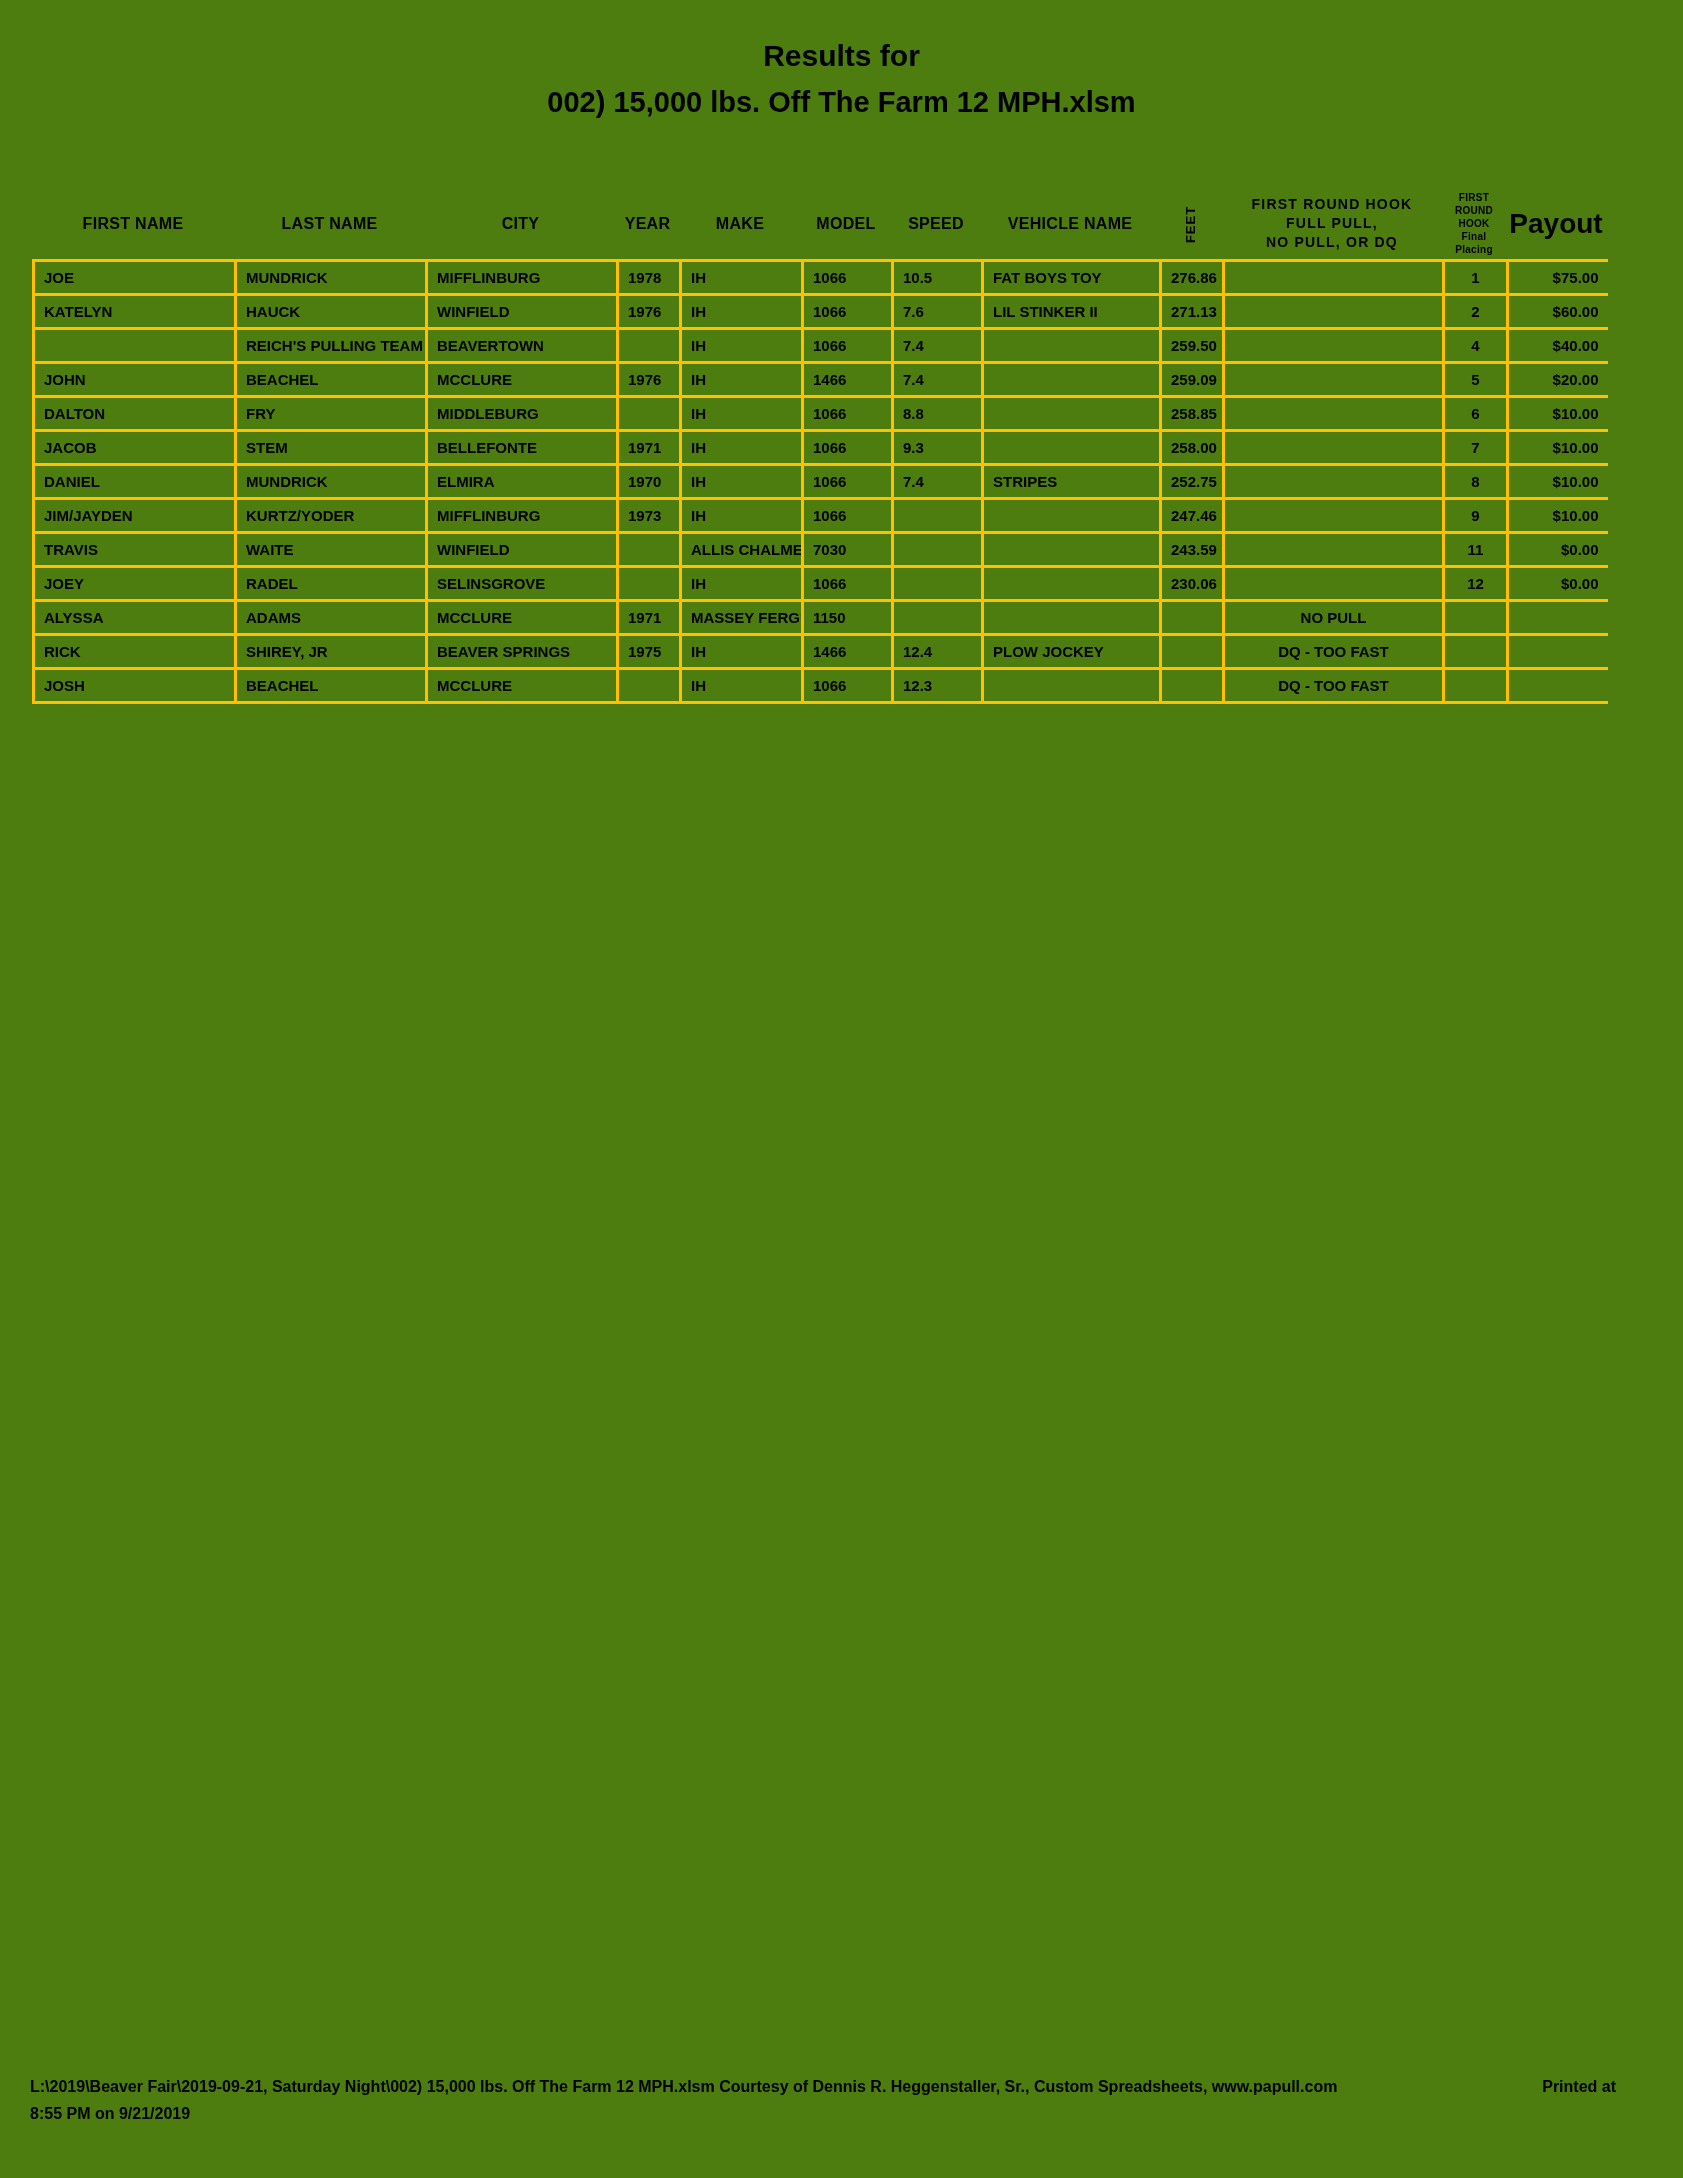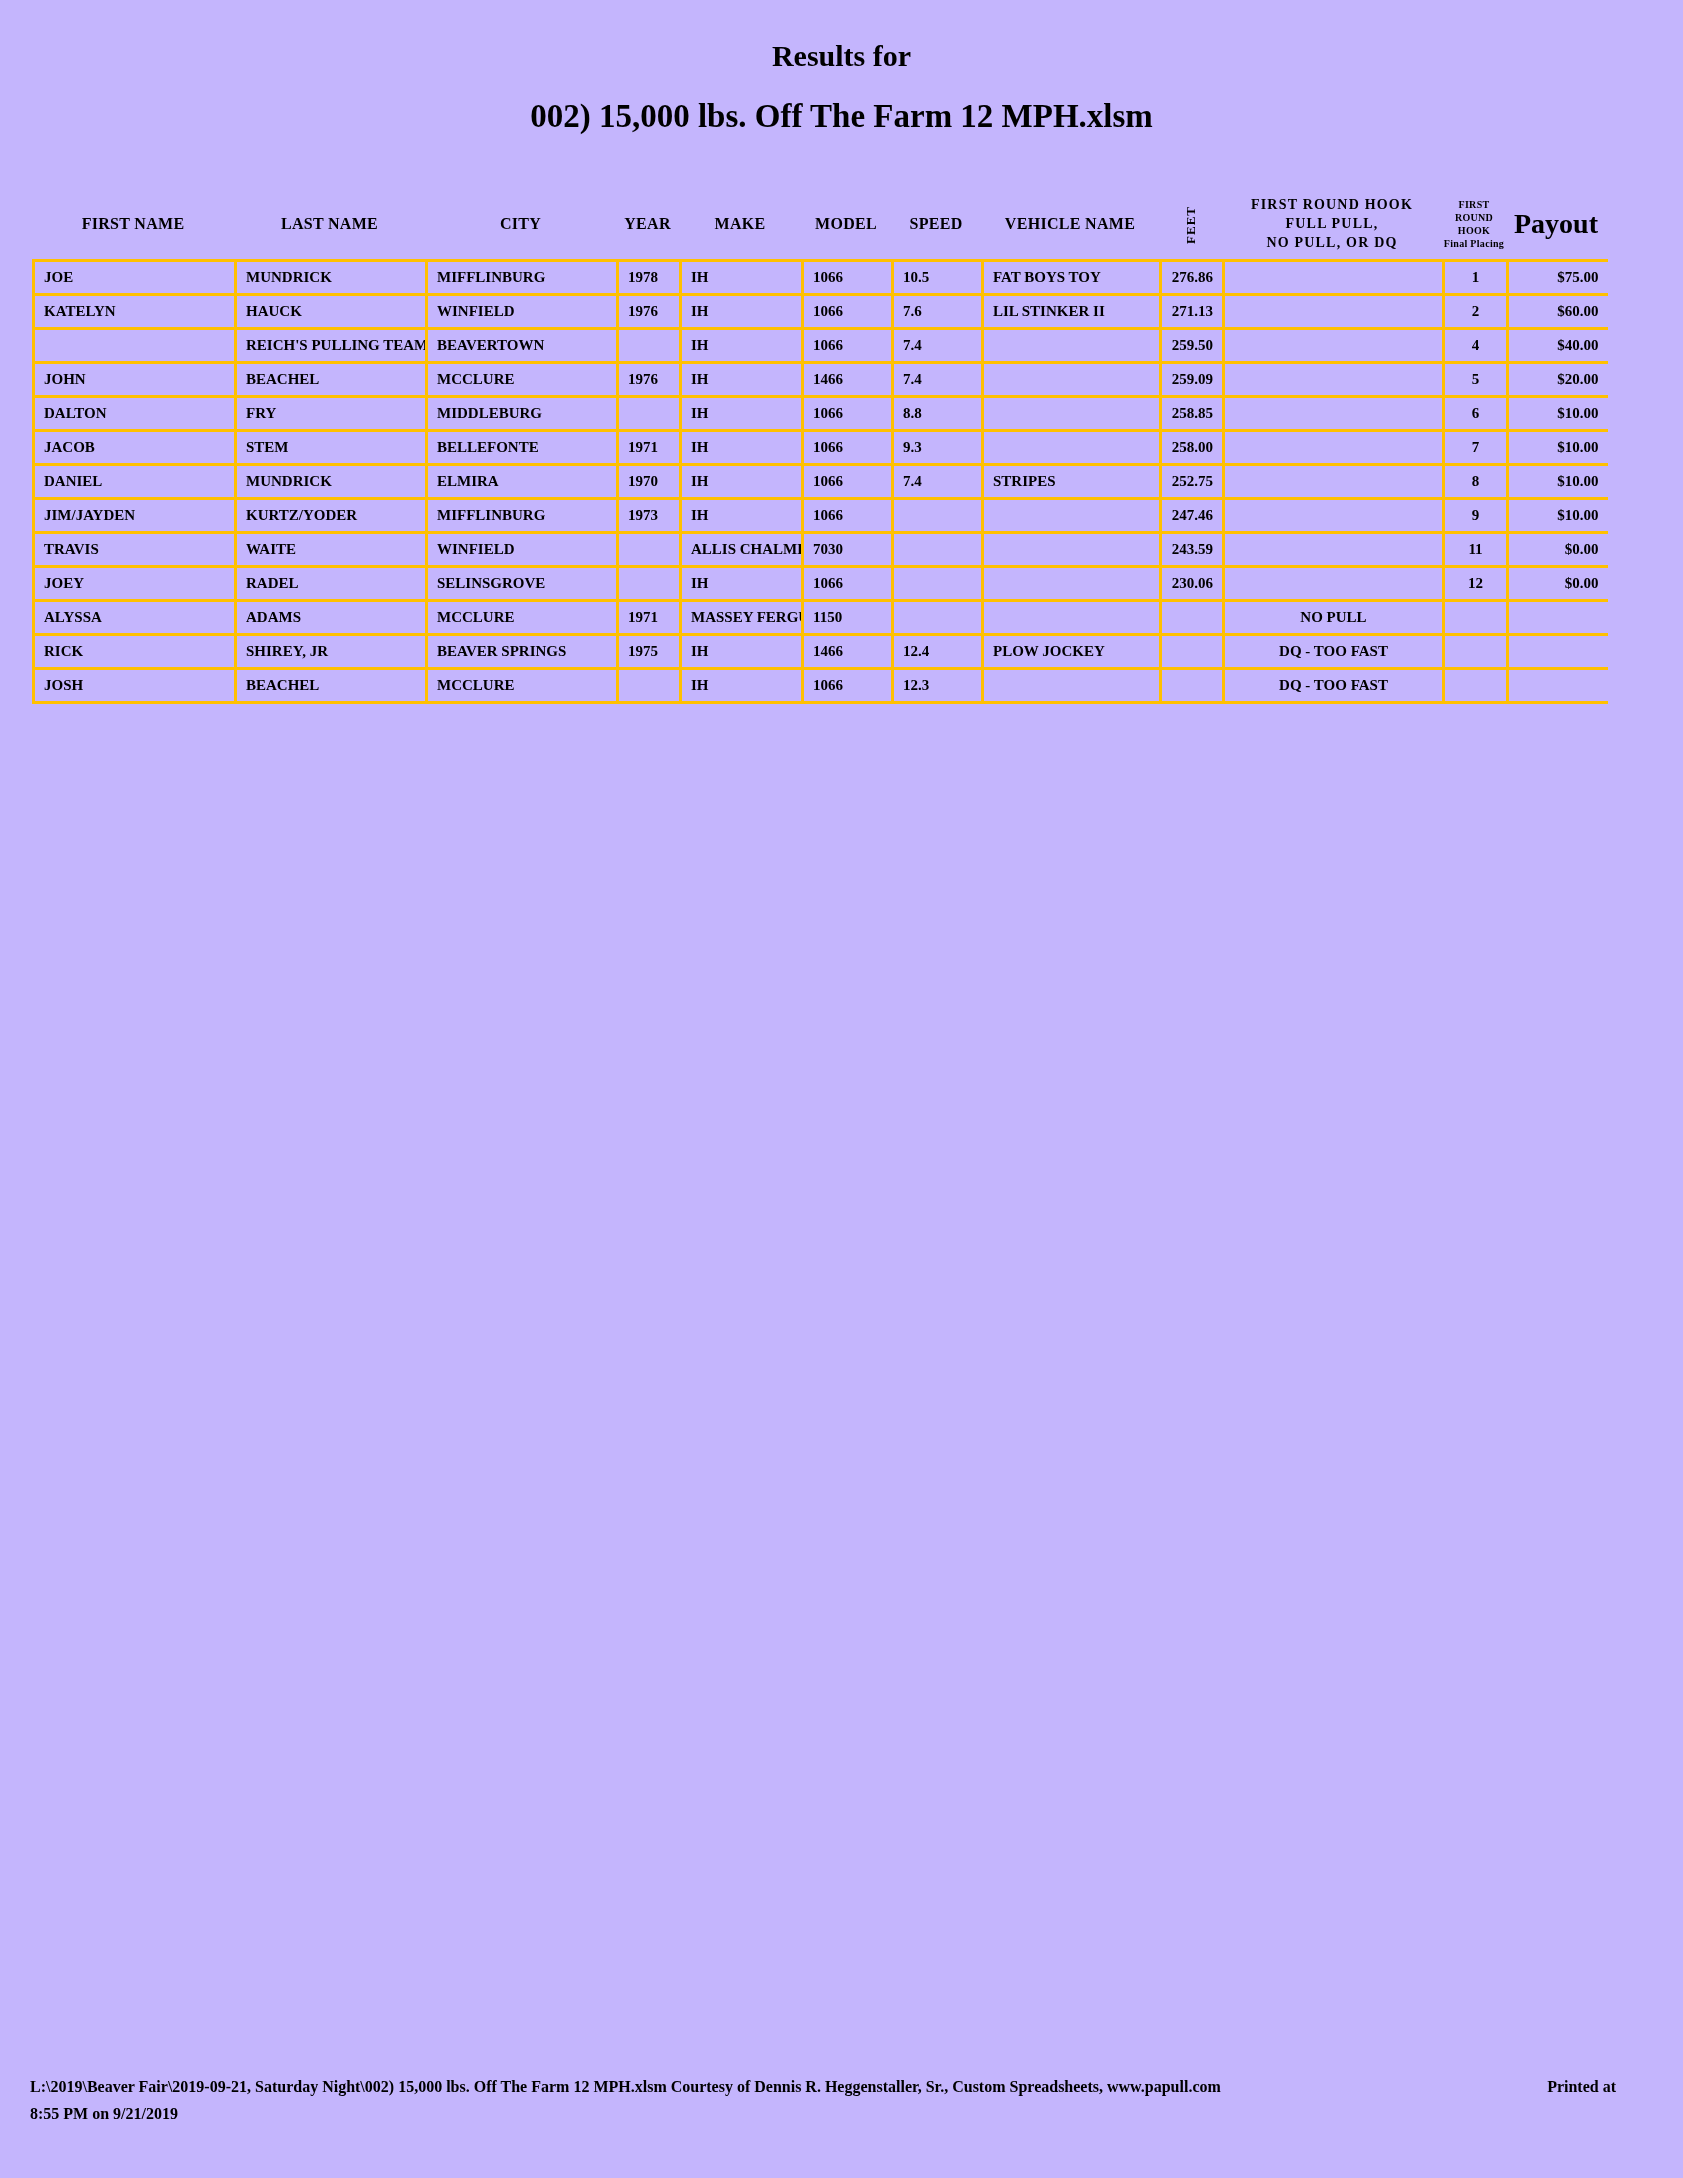--- a/index.html
+++ b/index.html
@@ -1,31 +1,31 @@
 <!DOCTYPE html>
 <html><head>
 <meta charset="utf-8">
 <style>
   * { margin:0; padding:0; box-sizing:border-box; }
   html,body { background:#ffffff; }
   .page {
     position:relative;
     width:1683px; height:2178px;
-    background:#c4b5fd;
-    font-family:Liberation Serif, serif;
+    background:#4d7c0f;
+    font-family:Liberation Sans, sans-serif;
     font-weight:bold;
     color:#000000;
     overflow:hidden;
   }
   .title-block {
     position:absolute; top:38px; left:0; width:1683px;
     text-align:center;
   }
   .title-line1 { font-size:30px; line-height:36px; }
-  .title-line2 { font-size:33px; line-height:40px; margin-top:22px; }
+  .title-line2 { font-size:29px; line-height:40px; margin-top:8px; }
 
   
   .header-row {
     position:absolute; left:32px; top:190px;
     width:1575px; height:67px;
     display:flex; align-items:center;
   }
   .hcell { flex:none; text-align:center; overflow:visible; }
   .hcell.simple { font-size:16px; letter-spacing:0.3px; }
   .w-first  { width:202px; }

